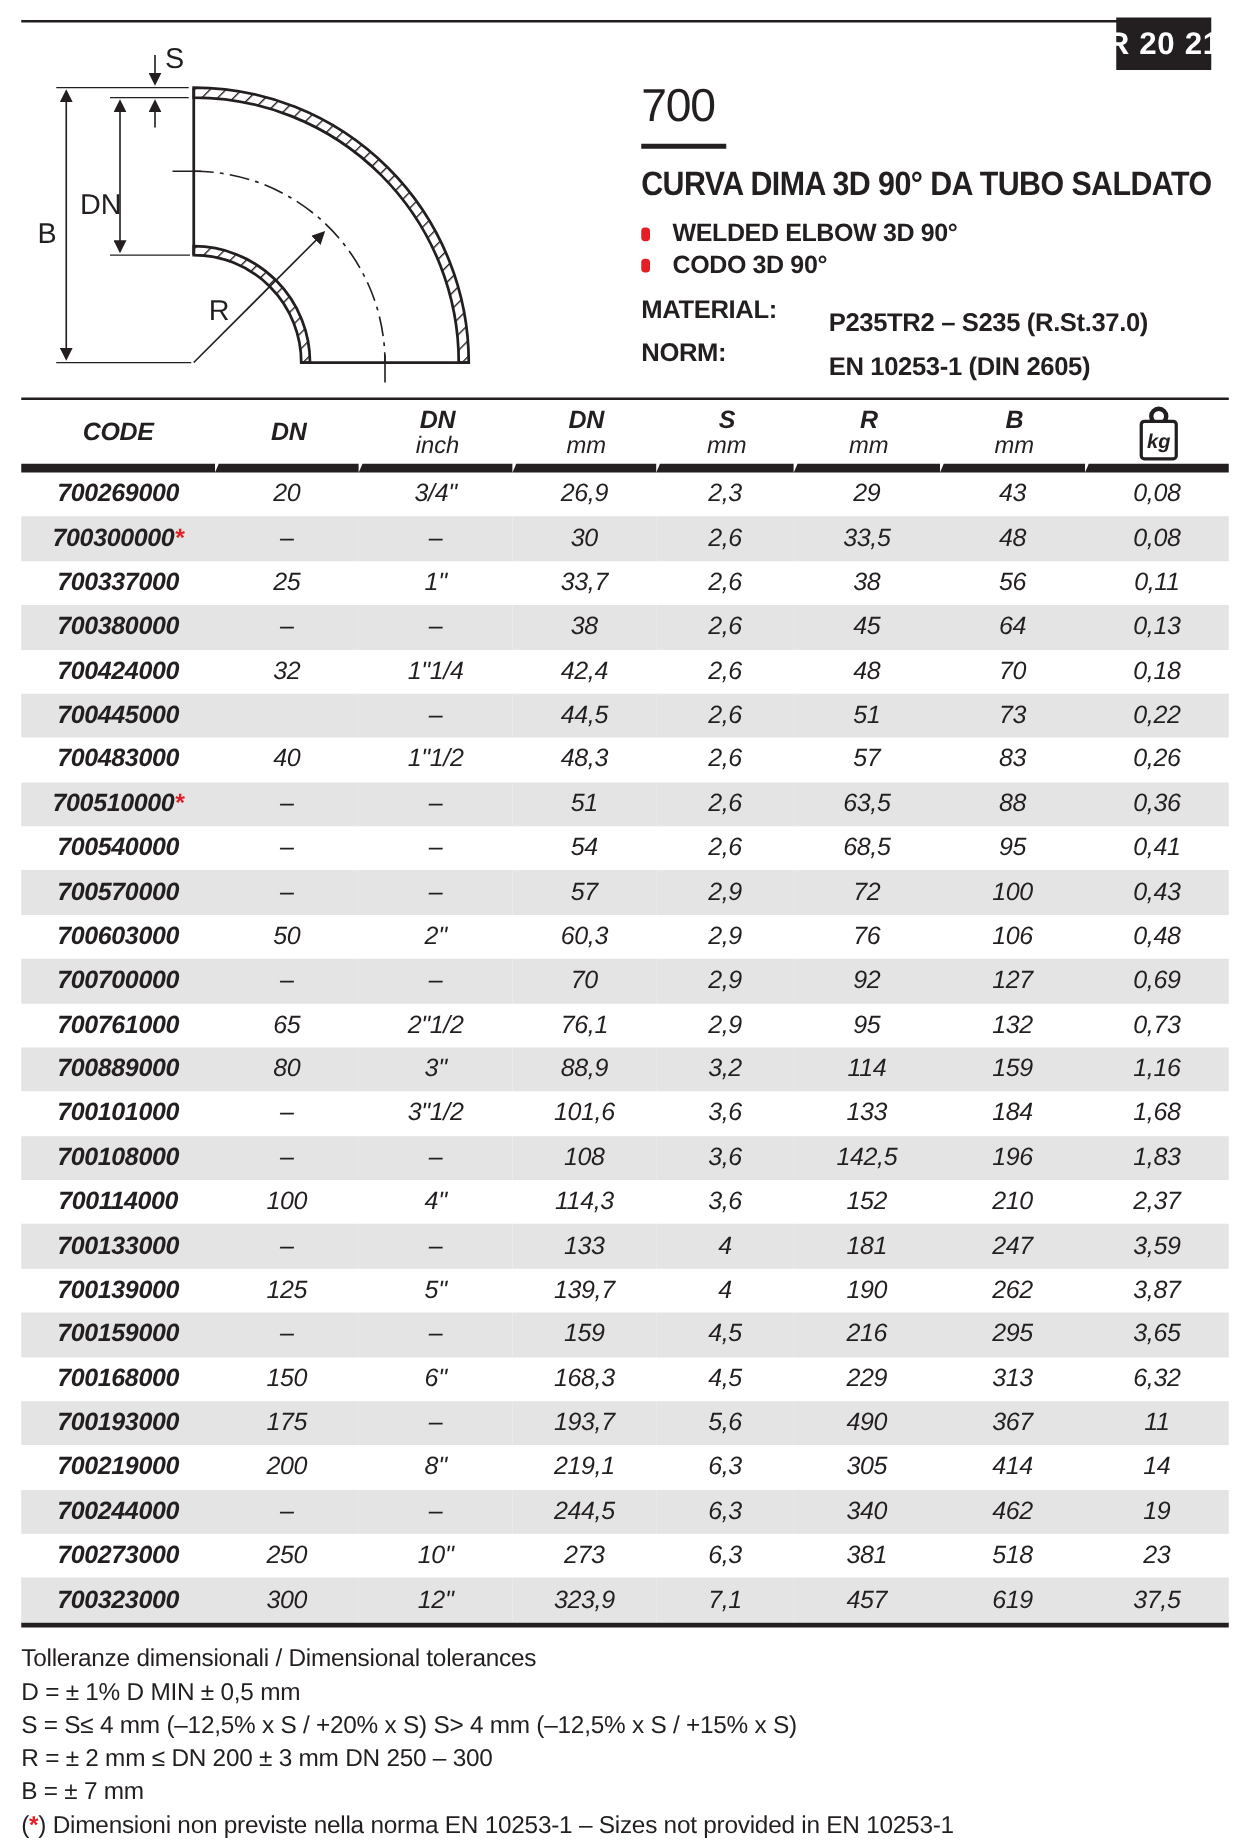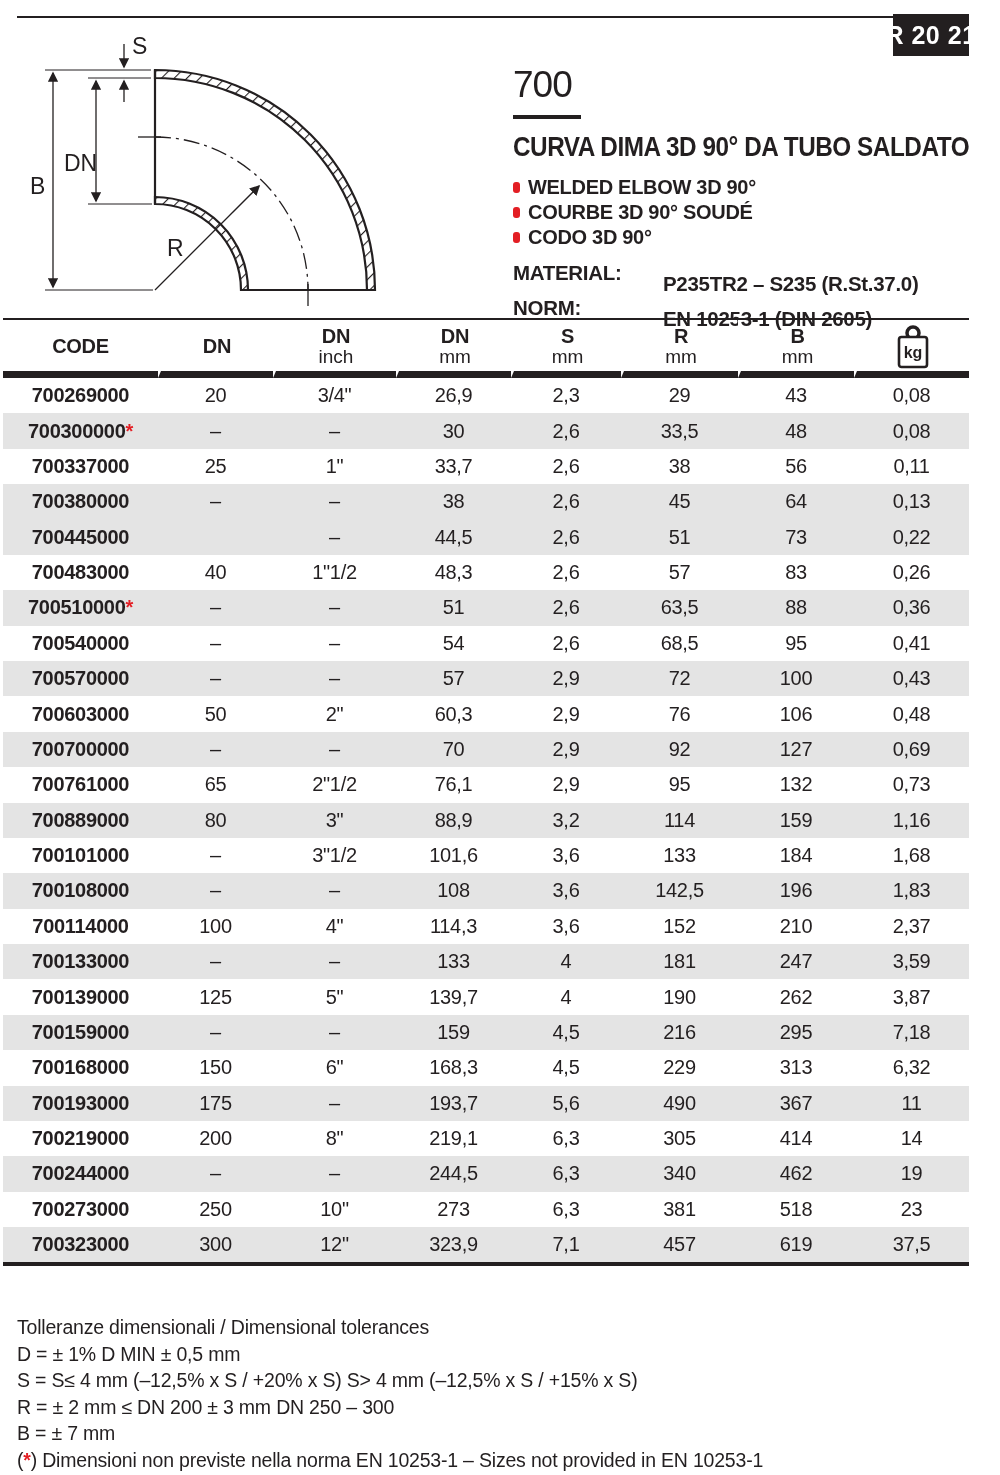--- a/index.html
+++ b/index.html
@@ -19,28 +19,28 @@
   .diagram { position:absolute; left:20px; top:28px; }
 
   .head-right { position:absolute; left:513px; top:30px; width:472px; }
   .code-big { font-size:37px; font-weight:normal; line-height:1; letter-spacing:-1px;margin-top:36px; }
   .code-underline { width:68px; height:4px; background:#231f20; margin-top:12px; }
   .main-title {
     margin-top:13px; font-size:27px; font-weight:bold; white-space:nowrap;
     letter-spacing:-0.5px; transform:scaleX(0.90); transform-origin:left center;
   }
   ul.bullets { list-style:none; margin:12px 0 0 0; padding:0; }
-  ul.bullets li { display:flex; align-items:center; gap:8px; font-size:20px; font-weight:bold; line-height:25px; white-space:nowrap; letter-spacing:-0.3px; }
+  ul.bullets li { display:flex; align-items:center; gap:18px; font-size:20px; font-weight:bold; line-height:25px; white-space:nowrap; letter-spacing:-0.3px; }
   .bullet-sq { width:7px; height:11px; border-radius:3px; background:#e31e24; flex:none; }
   .specs { margin-top:11px; font-size:20.5px; }
   .spec-row { display:flex; line-height:24px;gap:18px; }
   .spec-label { font-weight:bold; width:132px; flex:none; letter-spacing:-0.3px; }
   .spec-value { font-weight:bold; letter-spacing:-0.3px; white-space:nowrap;margin-top:11px; }
 
-  .table-wrap { position:absolute; left:3px; top:318px; width:966px; }
+  .table-wrap { position:absolute; left:17px; top:318px; width:966px;font-style:italic; }
   table.dim {
     width:966px; table-layout:fixed; border-collapse:separate; border-spacing:0;
     border-top:2px solid #231f20; border-bottom:4px solid #231f20;
   }
   table.dim thead th {
     height:58px; padding:0; vertical-align:middle; text-align:center;
     border-bottom:7px solid #231f20; font-weight:bold;
   }
   table.dim thead th + th { border-left:3px solid #ffffff; }
   .h-top { font-size:20px; font-weight:bold; line-height:22px; letter-spacing:-0.3px; }
@@ -105,24 +105,20 @@
 </svg>
 
 <div class="head-right">
   <div class="code-big">700</div>
   <div class="code-underline"></div>
   <div class="main-title">CURVA DIMA 3D 90° DA TUBO SALDATO</div>
   <ul class="bullets">
     <li>
         <span class="bullet-sq"></span>
         <span>WELDED ELBOW 3D 90°</span>
-      </li>
-    <li>
-        <span class="bullet-sq"></span>
-        <span>COURBE 3D 90° SOUDÉ</span>
       </li>
     <li>
         <span class="bullet-sq"></span>
         <span>CODO 3D 90°</span>
       </li>
   </ul>
   <div class="specs">
     <div class="spec-row">
       <span class="spec-label">MATERIAL:</span>
       <span class="spec-value">P235TR2 – S235 (R.St.37.0)</span>
@@ -217,20 +213,30 @@
         <tr class="gray">
           <td class="code">700380000</td>
           <td class="num">–</td>
           <td class="num">–</td>
           <td class="num">38</td>
           <td class="num">2,6</td>
           <td class="num">45</td>
           <td class="num">64</td>
           <td class="num">0,13</td>
         </tr>
+        <tr>
+          <td class="code">700424000</td>
+          <td class="num">32</td>
+          <td class="num">1"1/4</td>
+          <td class="num">42,4</td>
+          <td class="num">2,6</td>
+          <td class="num">48</td>
+          <td class="num">70</td>
+          <td class="num">0,18</td>
+        </tr>
         <tr class="gray">
           <td class="code">700445000</td>
           <td class="num"></td>
           <td class="num">–</td>
           <td class="num">44,5</td>
           <td class="num">2,6</td>
           <td class="num">51</td>
           <td class="num">73</td>
           <td class="num">0,22</td>
         </tr>
@@ -365,21 +371,21 @@
           <td class="num">3,87</td>
         </tr>
         <tr class="gray">
           <td class="code">700159000</td>
           <td class="num">–</td>
           <td class="num">–</td>
           <td class="num">159</td>
           <td class="num">4,5</td>
           <td class="num">216</td>
           <td class="num">295</td>
-          <td class="num">7,18</td>
+          <td class="num">3,65</td>
         </tr>
         <tr>
           <td class="code">700168000</td>
           <td class="num">150</td>
           <td class="num">6"</td>
           <td class="num">168,3</td>
           <td class="num">4,5</td>
           <td class="num">229</td>
           <td class="num">313</td>
           <td class="num">6,32</td>

